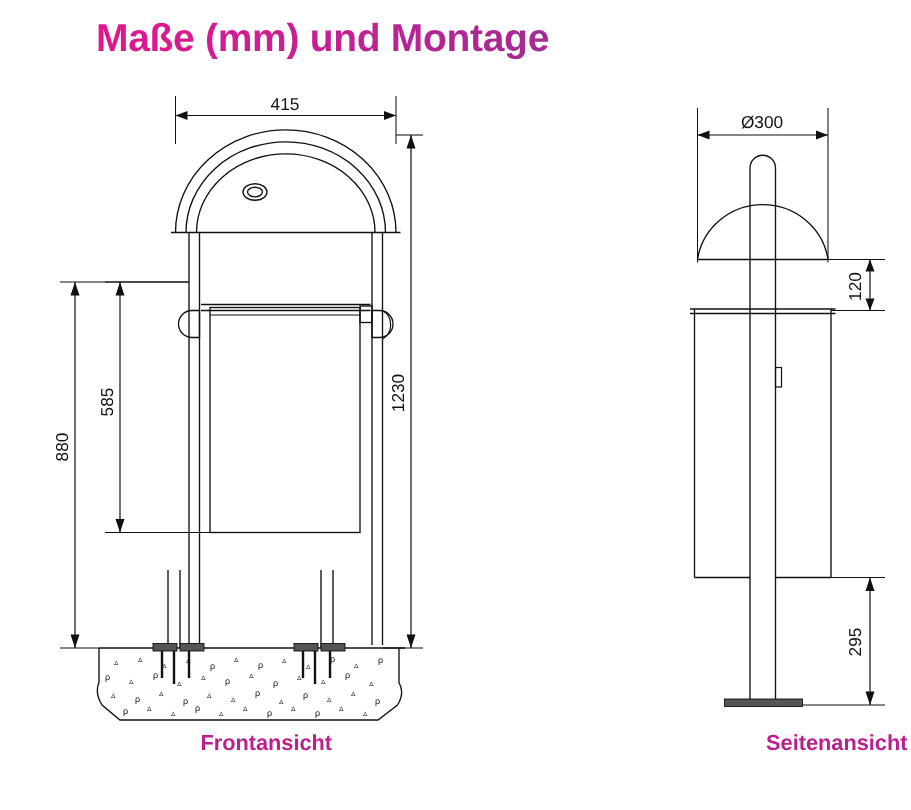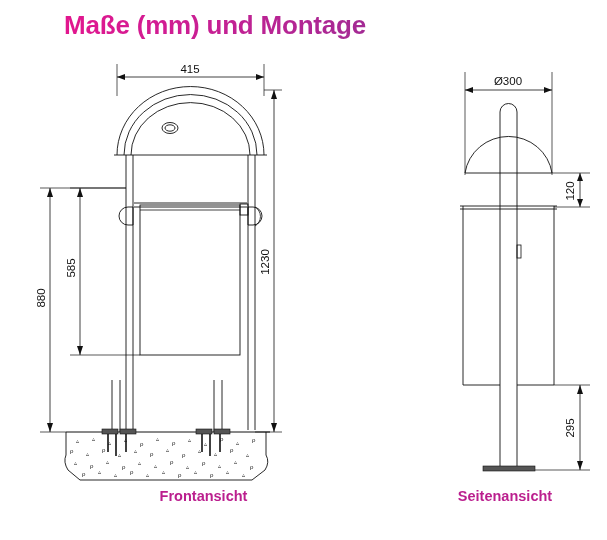--- a/index.html
+++ b/index.html
@@ -41,26 +41,26 @@
     font-size: 14.5px;
     font-weight: bold;
     color: #bb1f8e;
     white-space: nowrap;
     line-height: 20px;
   }
   #caption-front {
     left: 0px;
     top: 486px;
     width: 355px;
-    padding-left: 26px;
   }
   #caption-side {
     left: 405px;
     top: 486px;
     width: 200px;
+    text-align: right;
   }
   #drawing {
     position: absolute;
     left: 0;
     top: 0;
   }
   .dimtext {
     font-family: "Liberation Sans", sans-serif;
     font-size: 11.5px;
     fill: #111111;

